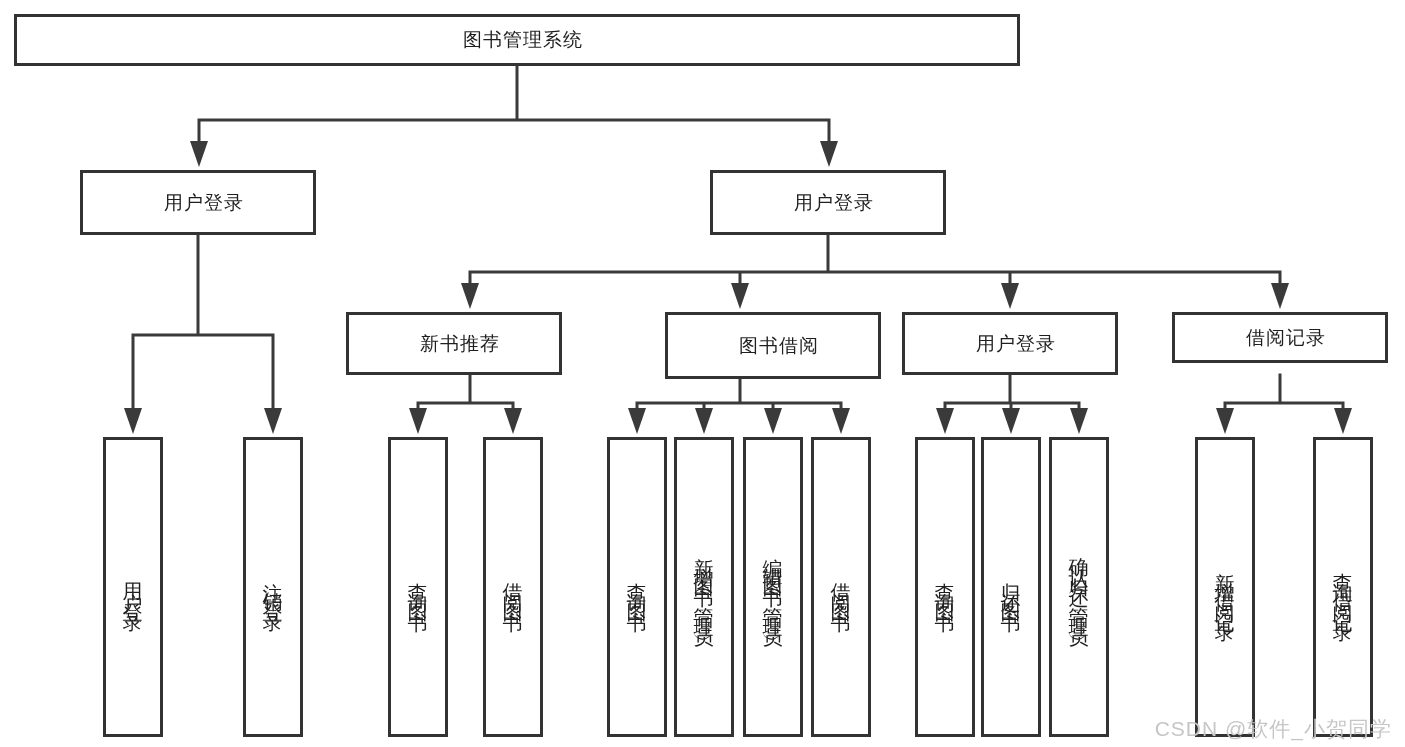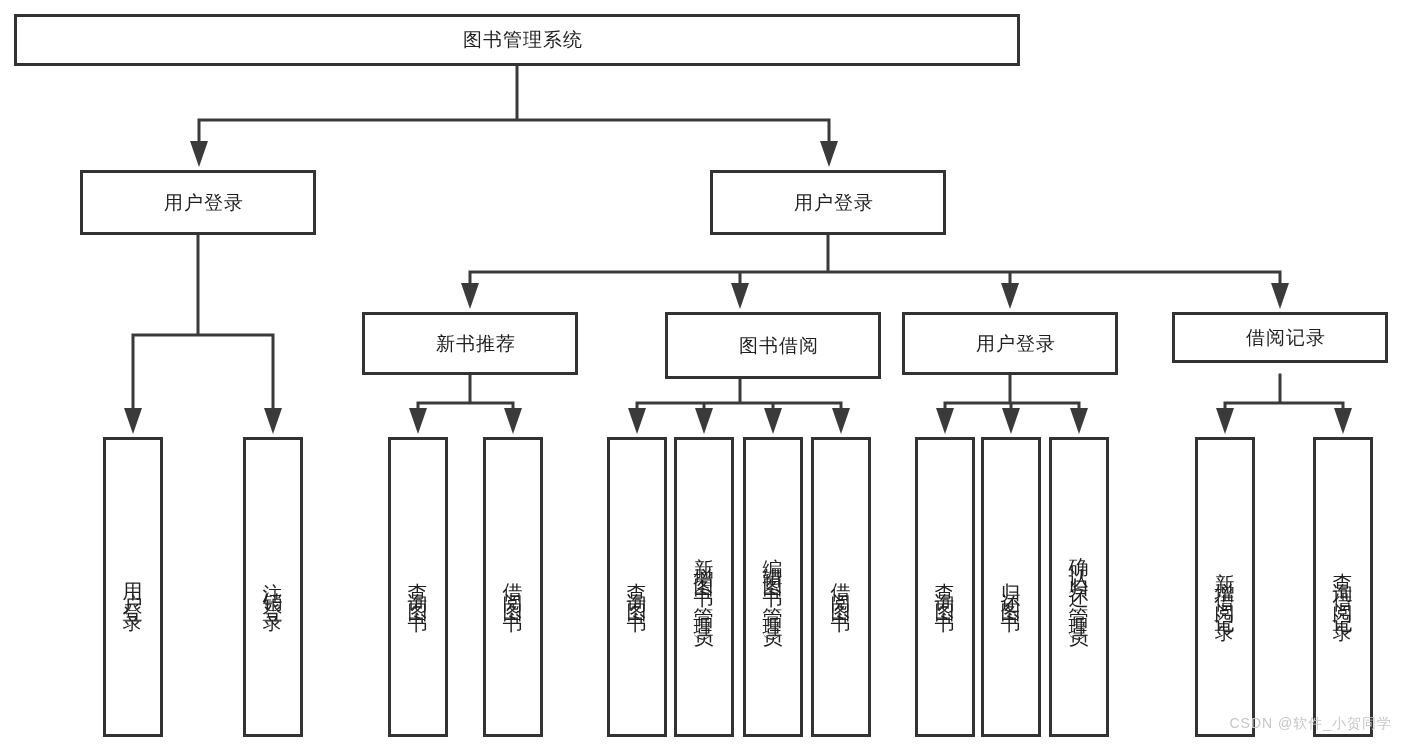--- a/index.html
+++ b/index.html
@@ -32,21 +32,21 @@
   .node.leaf{width:60px;height:300px;top:437px;}
   .vt{
     position:absolute;left:50%;top:50%;
     transform:translate(-50%,-50%);
     writing-mode:vertical-rl;text-orientation:mixed;
     font-size:20px;line-height:1;letter-spacing:10px;
     white-space:nowrap;
   }
   .watermark{
     position:absolute;right:13px;top:715px;
-    font-size:14px;letter-spacing:1px;
+    font-size:21px;letter-spacing:1px;
     color:var(--watermark);z-index:5;text-align:right;
   }
 </style>
 </head>
 <body>
 
 <div class="stage">
 
   <svg class="connectors" viewBox="0 0 1405 747" aria-hidden="true">
     <path d="
@@ -78,21 +78,21 @@
       <polygon points="1216,408 1234,408 1225,434"></polygon>
       <polygon points="1334,408 1352,408 1343,434"></polygon>
     </g>
   </svg>
 
   <div class="node h" style="left:14px;top:14px;width:1006px;height:52px">图书管理系统</div>
 
   <div class="node h" style="left:80px;top:170px;width:236px;height:65px">用户登录</div>
   <div class="node h" style="left:710px;top:170px;width:236px;height:65px">用户登录</div>
 
-  <div class="node h" style="left:362px;top:312px;width:216px;height:63px">新书推荐</div>
+  <div class="node h" style="left:346px;top:312px;width:216px;height:63px">新书推荐</div>
   <div class="node h" style="left:665px;top:312px;width:216px;height:67px">图书借阅</div>
   <div class="node h" style="left:902px;top:312px;width:216px;height:63px">用户登录</div>
   <div class="node h" style="left:1172px;top:312px;width:216px;height:51px">借阅记录</div>
 
   <div class="node leaf" style="left:103px">
     <span class="vt">用户登录</span>
   </div>
   <div class="node leaf" style="left:243px">
     <span class="vt">注销登录</span>
   </div>

